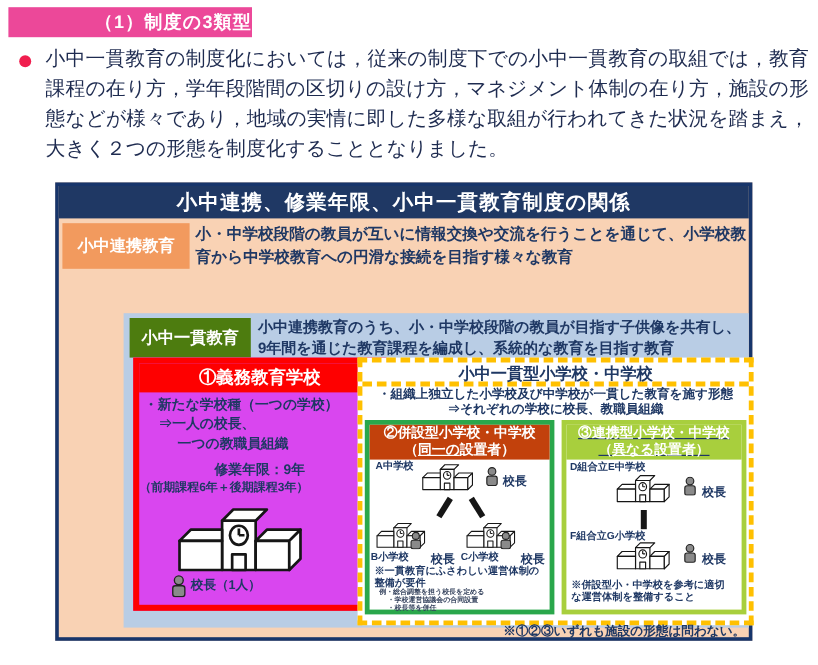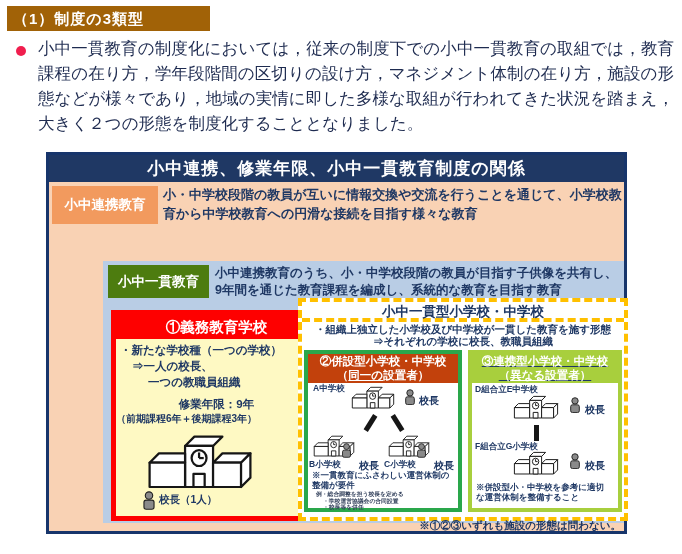--- a/index.html
+++ b/index.html
@@ -4,22 +4,22 @@
 <style>
   * { margin:0; padding:0; box-sizing:border-box; }
   html,body { background:#ffffff; }
   .page {
     position:relative; width:682px; height:554px; background:#ffffff;
     font-family:"Liberation Sans", sans-serif; color:#1F3864; overflow:hidden;
   }
   
   .section-header {
     position:absolute; left:7px; top:6px; width:203px; height:25px;
-    background:#a16207; color:#ffffff; font-weight:bold; font-size:15px;
-    line-height:25px; padding-left:6px; letter-spacing:1px;
+    background:#ec4899; color:#ffffff; font-weight:bold; font-size:15px;
+    line-height:25px; padding-left:6px; letter-spacing:1px;text-align:right;
   }
   .bullet {
     position:absolute; left:16px; top:46px; width:10px; height:10px;
     border-radius:50%; background:#F01E4E;
   }
   .intro-text {
     position:absolute; left:38px; top:36px; width:636px;
     font-family:"Liberation Serif", serif; font-size:16.5px; line-height:25px;
     color:#1E2B50; text-align:justify;
   }
@@ -50,22 +50,22 @@
     position:absolute; left:5px; top:4px; width:101px; height:33px;
     background:#4d7c0f; color:#fff; font-weight:bold; font-size:13.5px;
     display:flex; align-items:center; justify-content:center;
   }
   .ikkan-desc {
     position:absolute; left:112px; top:4px; width:405px;
     font-weight:bold; font-size:12.5px; line-height:17px; color:#1F3864;
   }
   
   .red-box {
-    position:absolute; left:8px; top:49px; width:211px; height:211px;
-    background:#fef9c3; border:5px solid #FE0000;
+    position:absolute; left:8px; top:37px; width:211px; height:211px;
+    background:#d946ef; border:5px solid #FE0000;
   }
   .red-box-header {
     height:24px; background:#FE0000; color:#fff; font-weight:bold;
     font-size:14.5px; line-height:24px; text-align:center;
   }
   .red-box-body { position:relative; height:177px; padding-top:3px; }
   .rb-line { font-weight:bold; font-size:11.5px; line-height:16px; color:#1F3864; padding-left:4px; }
   .rb-l2 { padding-left:16px; }
   .rb-l3 { padding-left:32px; }
   .rb-term { font-weight:bold; font-size:11.5px; line-height:16px; color:#1F3864; text-align:center; margin-top:6px; }

